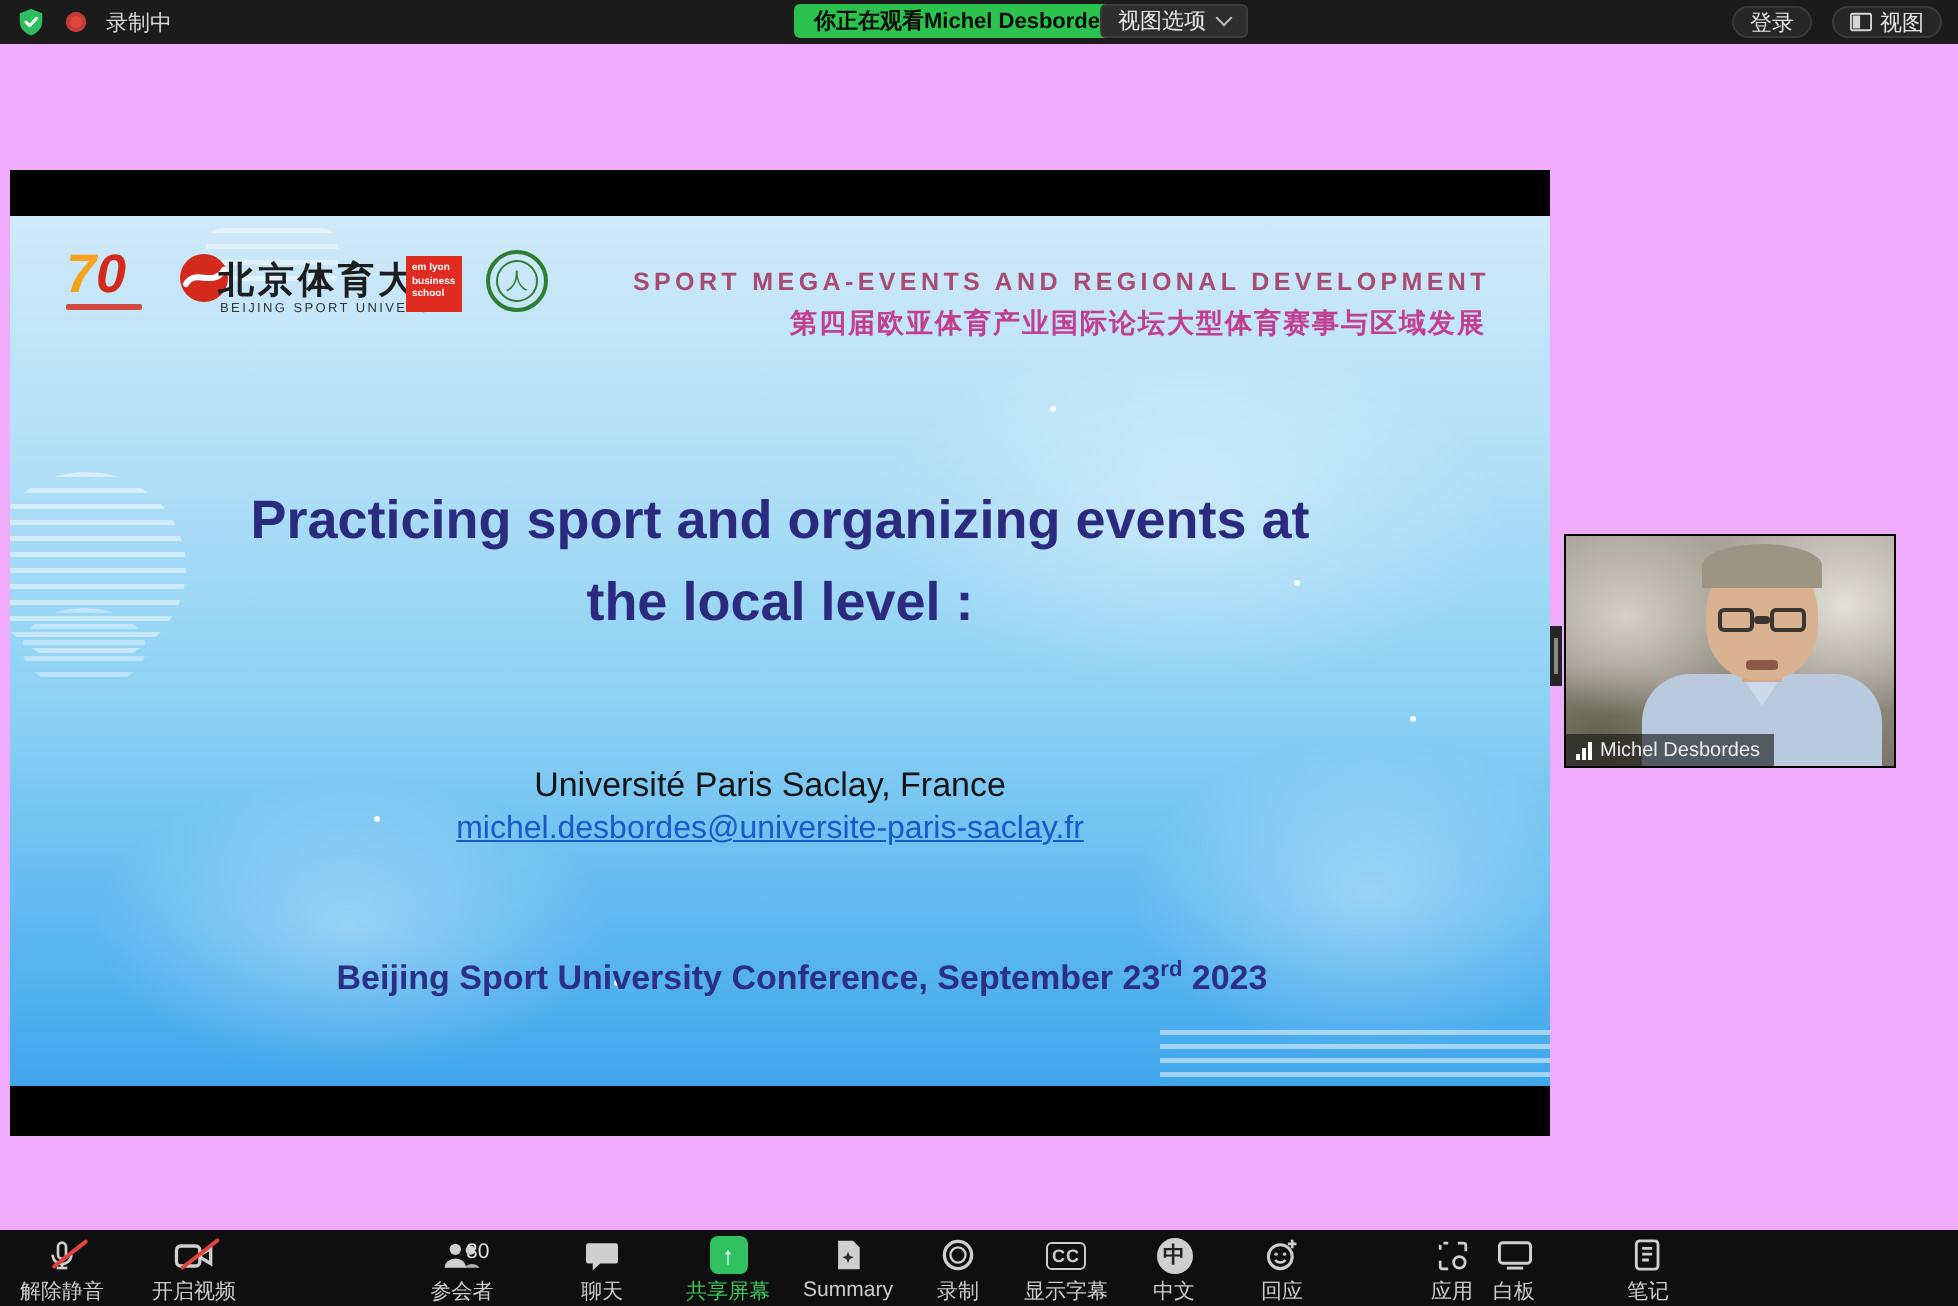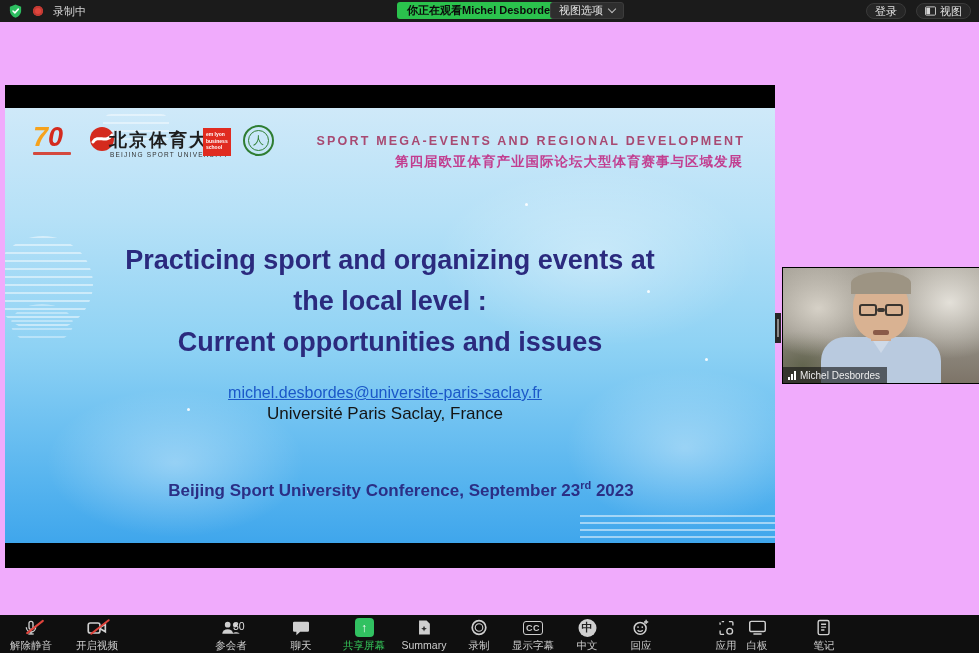--- a/index.html
+++ b/index.html
@@ -47,21 +47,21 @@
 
   .title-wrap { position:absolute; left:0; top:132px; width:770px; text-align:center; color:#2b2a7e; font-weight:bold; font-size:27px; line-height:41px; }
   .author-wrap { position:absolute; left:0; top:274px; width:760px; text-align:center; color:#141414; font-size:17px; line-height:21px; }
   .email { color:#1b58c8; text-decoration:underline; font-size:16px; }
   .conf { position:absolute; left:0; top:371px; width:760px; text-align:center; color:#2b2f85; font-weight:bold; font-size:17px;padding-left:32px; }
   .conf sup { font-size:11px; }
 
   
   .panel-handle { position:absolute; left:775px; top:313px; width:6px; height:30px; background:#262626; display:flex; align-items:center; justify-content:center; }
   .panel-handle i { display:block; width:2px; height:18px; background:#8a8a8a; }
-  .video-tile { position:absolute; left:783px; top:268px; width:196px; height:115px; background:#6f6a62; overflow:hidden; outline:1px solid #000; }
+  .video-tile { position:absolute; left:783px; top:268px; width:164px; height:115px; background:#6f6a62; overflow:hidden; outline:1px solid #000; }
   .vt-bg { position:absolute; inset:0;
     background:
       radial-gradient(ellipse 90px 70px at 18% 35%, rgba(220,215,205,.9), rgba(150,145,135,0) 70%),
       radial-gradient(ellipse 100px 80px at 85% 30%, rgba(235,232,225,.9), rgba(160,155,145,0) 70%),
       radial-gradient(ellipse 70px 50px at 10% 85%, rgba(90,95,70,.8), rgba(90,95,70,0) 70%),
       linear-gradient(180deg,#a9a49a 0%,#938e84 60%,#7d7468 100%); }
   .vt-shirt { position:absolute; left:38px; bottom:-6px; width:120px; height:52px; background:#b9cadf; border-radius:24px 24px 0 0; }
   .vt-collar { position:absolute; left:86px; bottom:30px; width:24px; height:18px; background:#cdd9e8; clip-path:polygon(0 0,100% 0,50% 100%); }
   .vt-neck { position:absolute; left:88px; bottom:42px; width:20px; height:14px; background:#d3a98a; }
   .vt-head { position:absolute; left:70px; top:10px; width:56px; height:62px; background:#d9b292; border-radius:46% 46% 44% 44%; }
@@ -159,26 +159,25 @@
         </div>
       </div>
 
       <div class="hdr-en">SPORT MEGA-EVENTS AND REGIONAL DEVELOPMENT</div>
       <div class="hdr-cn">第四届欧亚体育产业国际论坛大型体育赛事与区域发展</div>
 
 
       <div class="title-wrap">
         <div>Practicing sport and organizing events at</div>
         <div>the local level :</div>
-        <div>Current opportunities and issues</div>
       </div>
 
       <div class="author-wrap">
+        <div>Université Paris Saclay, France</div>
         <div><a class="email">michel.desbordes@universite-paris-saclay.fr</a></div>
-        <div>Université Paris Saclay, France</div>
       </div>
 
       <div class="conf">
         <span>Beijing Sport University Conference, September 23</span><sup>rd</sup><span> 2023</span>
       </div>
     </div>
   </div>
 
   <div class="panel-handle">
       <i></i>

